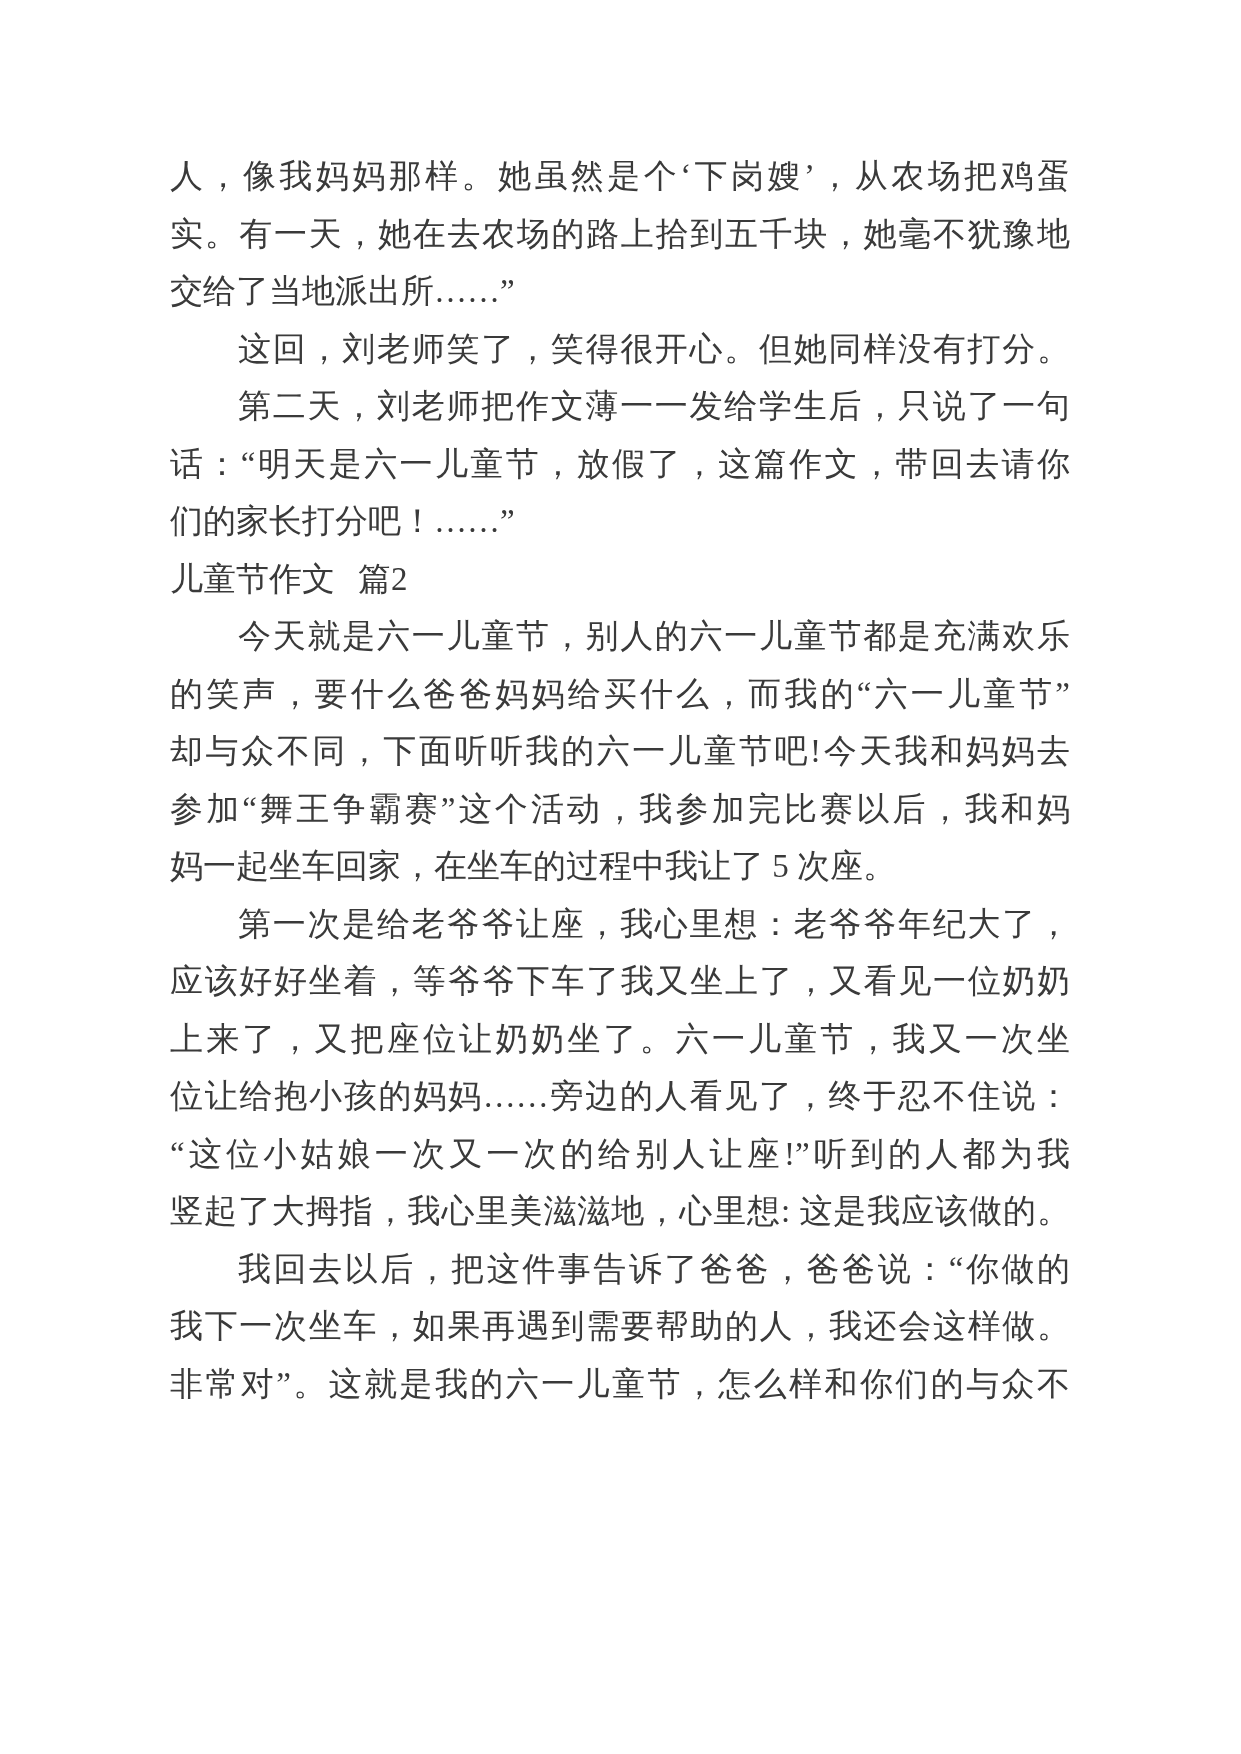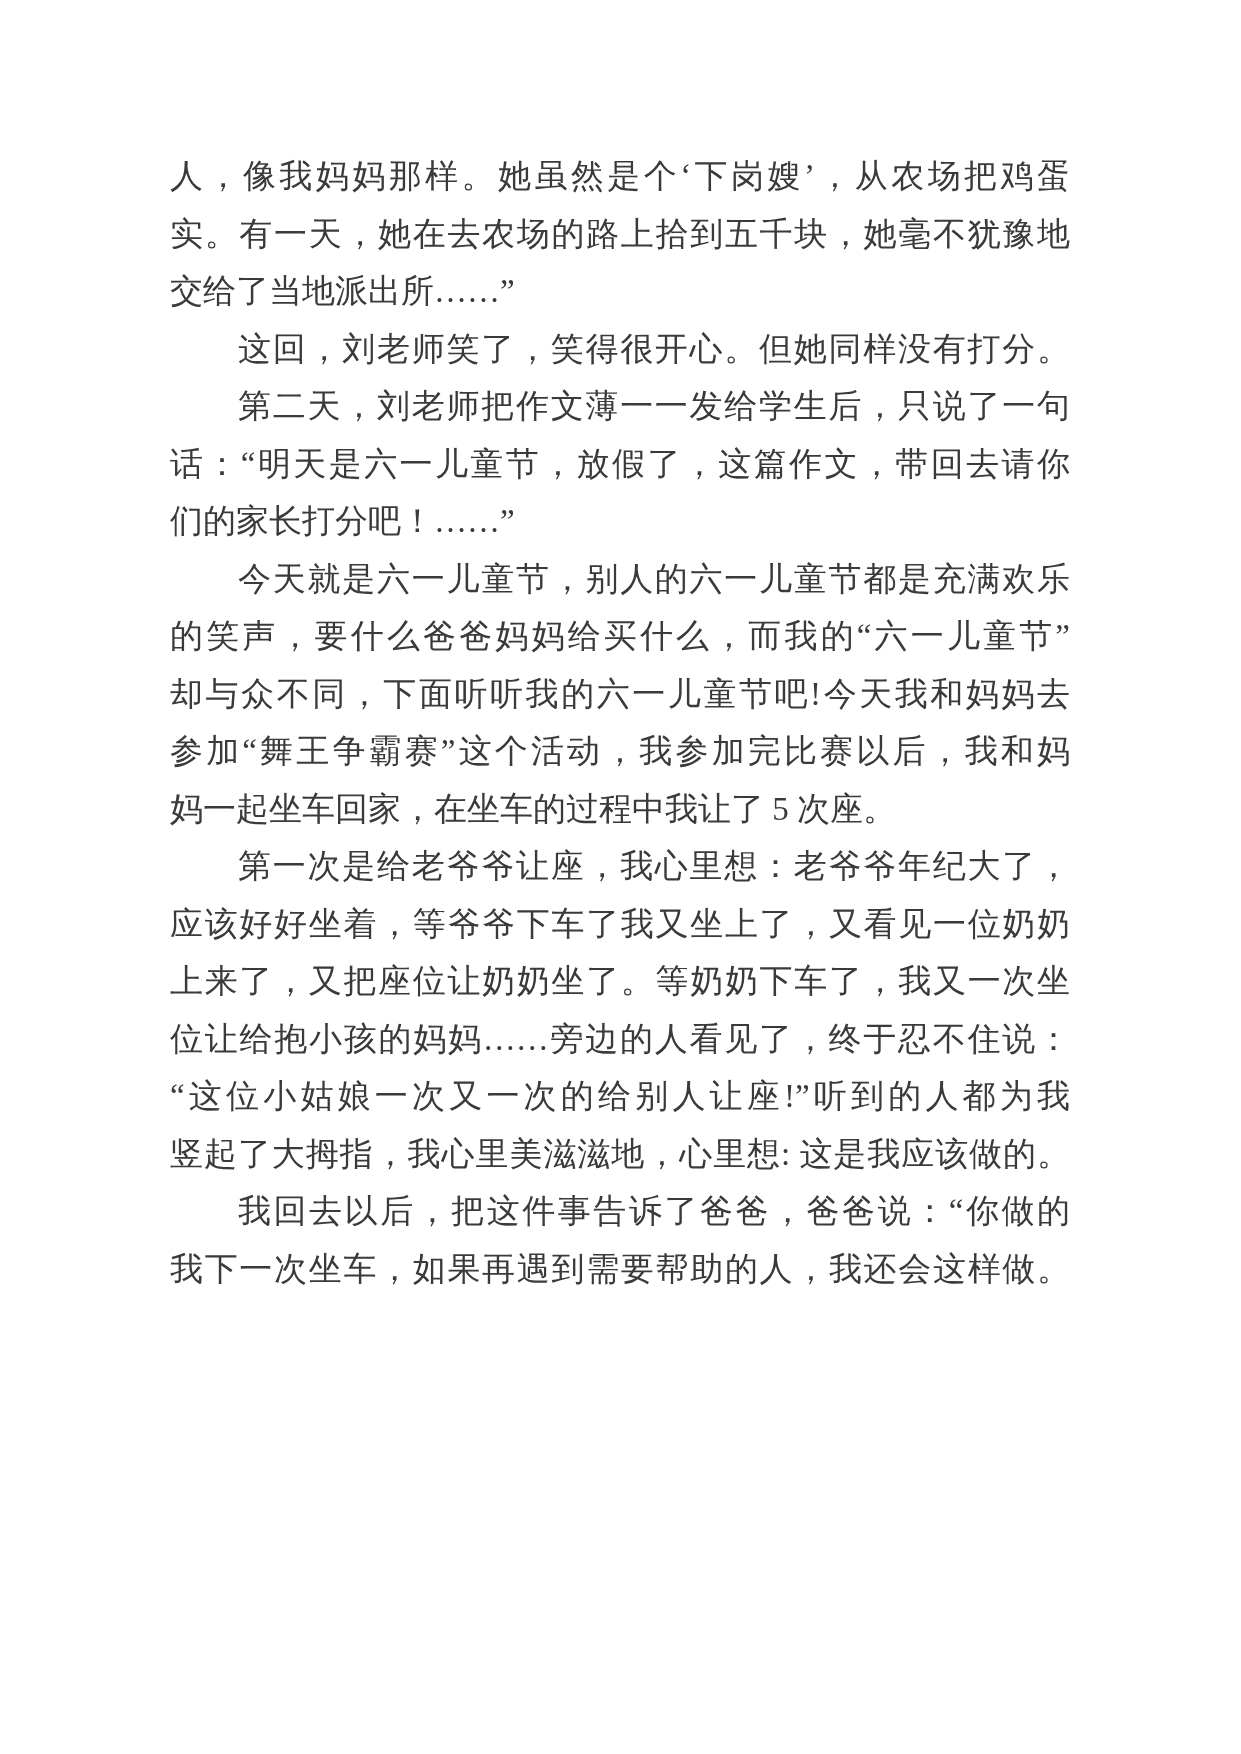--- a/index.html
+++ b/index.html
@@ -54,27 +54,29 @@
 <div class="doc-page">
   <div class="text-block">
 
   <div class="line justify">人，像我妈妈那样。她虽然是个‘下岗嫂’，从农场把鸡蛋</div>
       <div class="line justify">实。有一天，她在去农场的路上拾到五千块，她毫不犹豫地</div>
       <div class="line">交给了当地派出所……”</div>
       <div class="line indent justify">这回，刘老师笑了，笑得很开心。但她同样没有打分。</div>
       <div class="line indent justify">第二天，刘老师把作文薄一一发给学生后，只说了一句</div>
       <div class="line justify">话：“明天是六一儿童节，放假了，这篇作文，带回去请你</div>
       <div class="line">们的家长打分吧！……”</div>
+      <div class="line heading">儿童节作文 篇2</div>
       <div class="line indent justify">今天就是六一儿童节，别人的六一儿童节都是充满欢乐</div>
       <div class="line justify">的笑声，要什么爸爸妈妈给买什么，而我的“六一儿童节”</div>
       <div class="line justify">却与众不同，下面听听我的六一儿童节吧!今天我和妈妈去</div>
       <div class="line justify">参加“舞王争霸赛”这个活动，我参加完比赛以后，我和妈</div>
       <div class="line">妈一起坐车回家，在坐车的过程中我让了 5 次座。</div>
       <div class="line indent justify">第一次是给老爷爷让座，我心里想：老爷爷年纪大了，</div>
       <div class="line justify">应该好好坐着，等爷爷下车了我又坐上了，又看见一位奶奶</div>
-      <div class="line justify">上来了，又把座位让奶奶坐了。等奶奶下车了，我又一次坐</div>
+      <div class="line justify">上来了，又把座位让奶奶坐了。六一儿童节，我又一次坐</div>
       <div class="line justify">位让给抱小孩的妈妈……旁边的人看见了，终于忍不住说：</div>
       <div class="line justify">“这位小姑娘一次又一次的给别人让座!”听到的人都为我</div>
       <div class="line justify">竖起了大拇指，我心里美滋滋地，心里想: 这是我应该做的。</div>
       <div class="line indent justify">我回去以后，把这件事告诉了爸爸，爸爸说：“你做的</div>
       <div class="line justify">我下一次坐车，如果再遇到需要帮助的人，我还会这样做。</div>
+      <div class="line justify">非常对”。这就是我的六一儿童节，怎么样和你们的与众不</div>
     </div>
 </div>
 
 </body></html>

